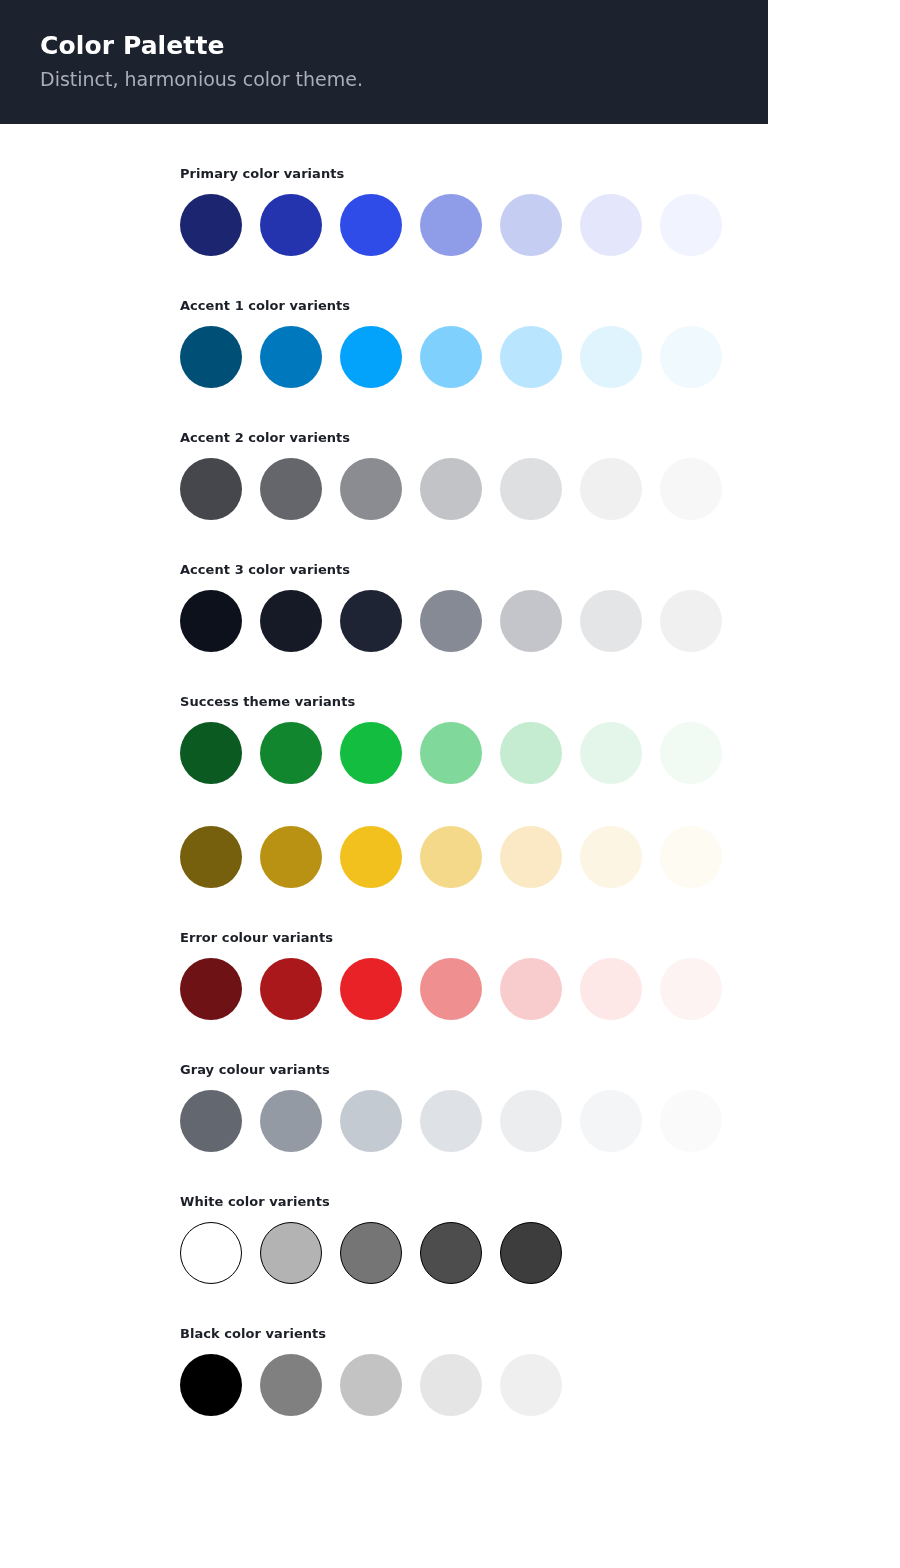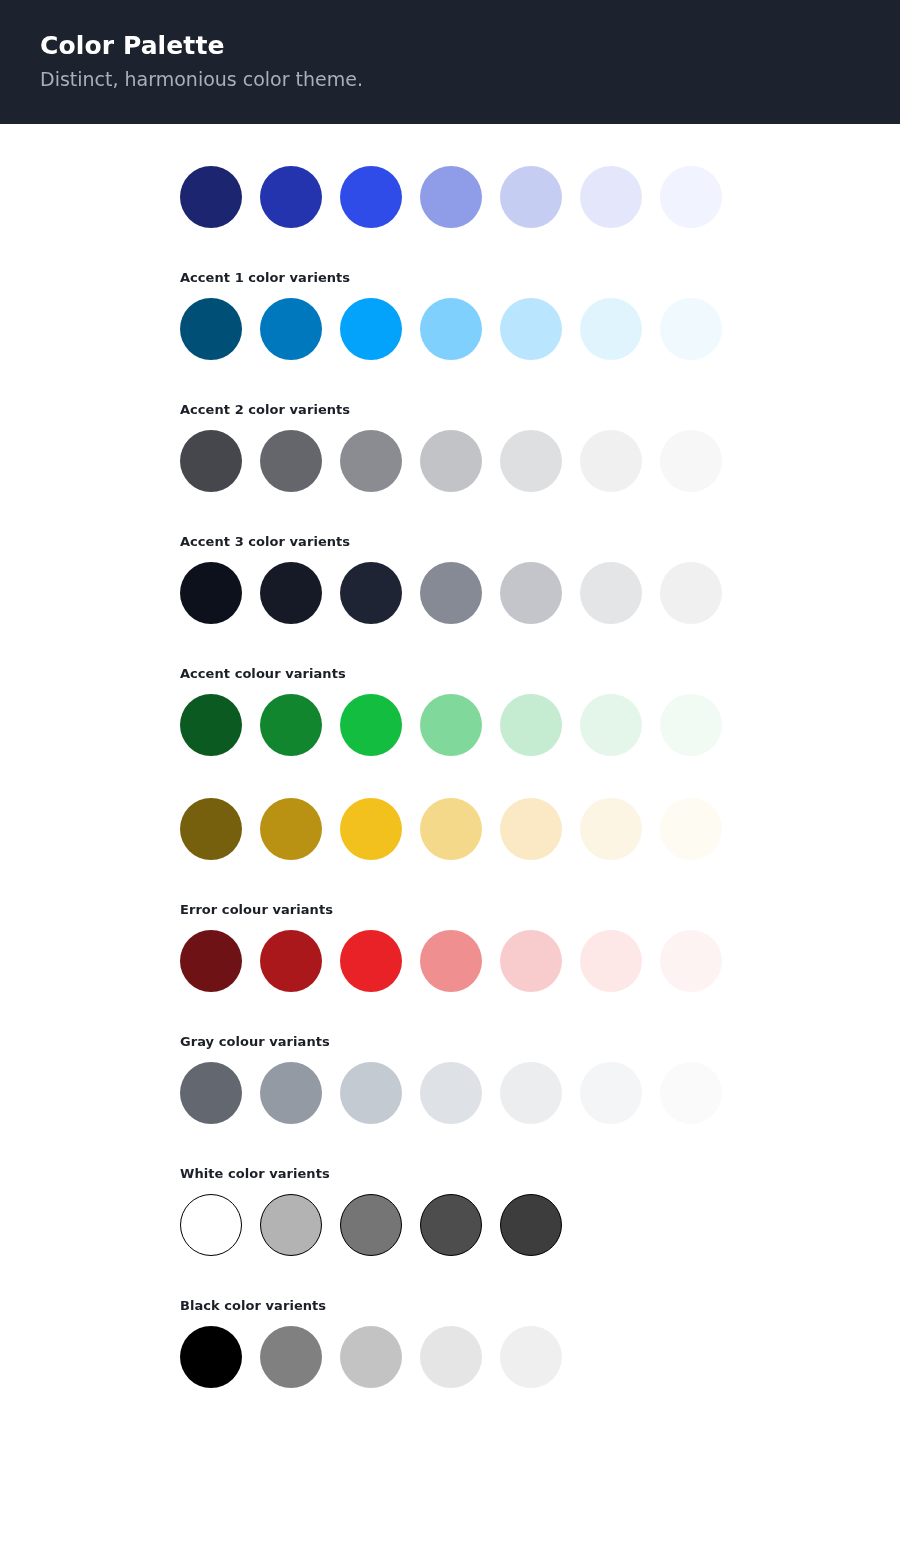--- a/index.html
+++ b/index.html
@@ -11,21 +11,21 @@
   body {
     width: 900px;
     height: 1568px;
     background: #ffffff;
     font-family: "DejaVu Sans", "Liberation Sans", sans-serif;
     overflow: hidden;
   }
 
   
   .header {
-    width: 900px;
+    width: 768px;
     height: 124px;
     background: #1d232e;
     padding: 30px 0 0 40px;
   }
   .header-title {
     color: #ffffff;
     font-size: 25px;
     font-weight: bold;
     line-height: 32px;
     letter-spacing: 0.1px;
@@ -82,20 +82,21 @@
 </head>
 <body>
 
 <div class="header">
   <h1 class="header-title">Color Palette</h1>
   <p class="header-subtitle">Distinct, harmonious color theme.</p>
 </div>
 
 <div class="palette" id="palette-root">
     <div class="palette-section first-section">
+      <div class="section-label">Primary color variants</div>
       <div class="swatch-row">
         <div class="swatch" title="#1b2570" style="background: rgb(27, 37, 112);"></div>
         <div class="swatch" title="#2434ae" style="background: rgb(36, 52, 174);"></div>
         <div class="swatch" title="#2f4ce8" style="background: rgb(47, 76, 232);"></div>
         <div class="swatch" title="#8f9de8" style="background: rgb(143, 157, 232);"></div>
         <div class="swatch" title="#c6cdf3" style="background: rgb(198, 205, 243);"></div>
         <div class="swatch" title="#e4e7fb" style="background: rgb(228, 231, 251);"></div>
         <div class="swatch" title="#f1f3fe" style="background: rgb(241, 243, 254);"></div>
       </div>
     </div>
@@ -129,21 +130,21 @@
         <div class="swatch" title="#0d111b" style="background: rgb(13, 17, 27);"></div>
         <div class="swatch" title="#151a26" style="background: rgb(21, 26, 38);"></div>
         <div class="swatch" title="#1e2433" style="background: rgb(30, 36, 51);"></div>
         <div class="swatch" title="#868a94" style="background: rgb(134, 138, 148);"></div>
         <div class="swatch" title="#c3c5ca" style="background: rgb(195, 197, 202);"></div>
         <div class="swatch" title="#e4e5e7" style="background: rgb(228, 229, 231);"></div>
         <div class="swatch" title="#f0f0f1" style="background: rgb(240, 240, 241);"></div>
       </div>
     </div>
     <div class="palette-section">
-      <div class="section-label">Accent colour variants</div>
+      <div class="section-label">Success theme variants</div>
       <div class="swatch-row">
         <div class="swatch" title="#0a5a21" style="background: rgb(10, 90, 33);"></div>
         <div class="swatch" title="#11862e" style="background: rgb(17, 134, 46);"></div>
         <div class="swatch" title="#13bd3f" style="background: rgb(19, 189, 63);"></div>
         <div class="swatch" title="#80d99b" style="background: rgb(128, 217, 155);"></div>
         <div class="swatch" title="#c5ebd1" style="background: rgb(197, 235, 209);"></div>
         <div class="swatch" title="#e4f6ea" style="background: rgb(228, 246, 234);"></div>
         <div class="swatch" title="#f1fbf4" style="background: rgb(241, 251, 244);"></div>
       </div>
     </div>

